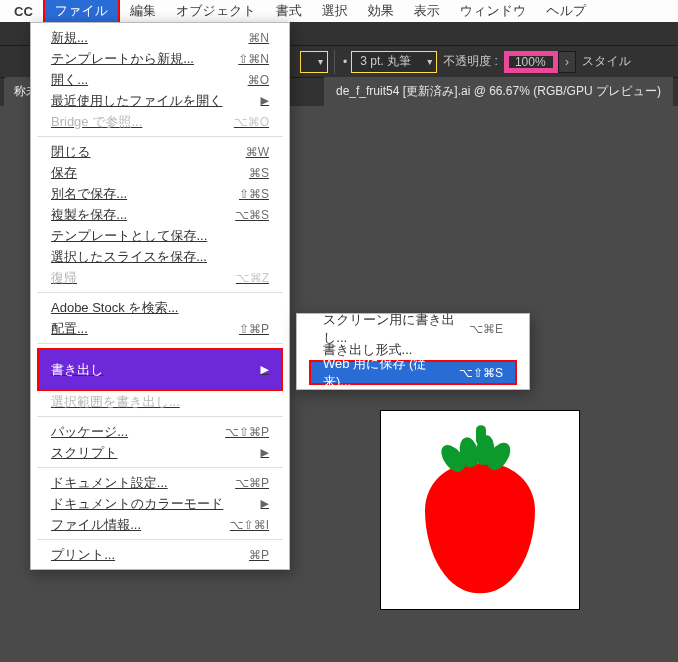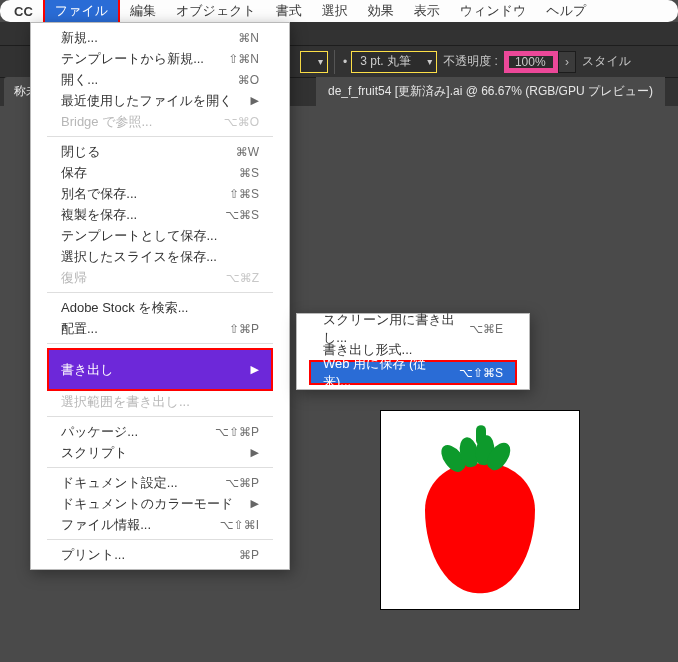--- a/index.html
+++ b/index.html
@@ -1,39 +1,39 @@
 <!DOCTYPE html>
 <html><head>
 <meta charset="utf-8">
 <style>
   * { margin: 0; padding: 0; box-sizing: border-box; font-family: "Hiragino Kaku Gothic ProN", "メイリオ", sans-serif; }
   body { width: 678px; height: 662px; background: #4a4a4a; overflow: hidden; position: relative; }
 
   
-  .osbar { height: 22px; background: #fdfdfd; display: flex; align-items: center; font-size: 13px; color: #3a3a3a; padding-left: 4px; border-radius: 10px; }
+  .osbar { height: 22px; background: #fdfdfd; display: flex; align-items: center; font-size: 13px; color: #3a3a3a; padding-left: 4px; }
   .osbar .item { padding: 2px 10px; border-radius: 2px; }
   .osbar .item.active { background: #2a6cd6; color: #fff; border: 2px solid #ff0000; border-radius: 0; }
 
   
   .approw1 { height: 24px; background: #323232; border-bottom: 1px solid #1d1d1d; }
   .approw2 { height: 32px; background: #323232; border-bottom: 1px solid #1d1d1d; display:flex; align-items:center; color:#c9c9c9; font-size:12px; }
   .approw2 .gap { width: 300px;}
   .approw2 .sep { width:1px; height:24px; background:#555; margin:0 6px;}
   .approw2 .dd { background:#2c2c2c; border:1px solid #fde047; height:22px; padding:0 18px 0 8px; display:flex; align-items:center; position:relative; color:#ccc;}
   .approw2 .dd:after { content:"▾"; position:absolute; right:4px; font-size:10px; color:#ccc;}
   .approw2 .lbl { margin:0 6px;}
   .approw2 .num { background:#2c2c2c; border:5px solid #ec4899; height:22px; width:54px; padding:0 6px; display:flex; align-items:center;}
   .approw2 .btn { background:#3b3b3b; border:1px solid #1c1c1c; height:22px; width:18px; display:flex; align-items:center; justify-content:center; color:#bbb;}
 
   .tabbar { height: 28px; background:#323232; display:flex; align-items:flex-end; padding-left:4px; font-size:12px; color:#ddd;}
   .tabbar .left { background:#4a4a4a; color:#eee; padding:6px 10px; border-top-left-radius:3px;}
-  .tabbar .tab { background:#4a4a4a; color:#e6e6e6; padding:6px 12px; margin-left:8px;text-align:right;}
-
-  
-  .menu { position:absolute; top:22px; left:30px; width:260px; background:#fff; border:1px solid #b9b9b9; box-shadow:2px 4px 14px rgba(0,0,0,.35); font-size:13px; color:#333; padding:4px 16px; z-index:10;}
+  .tabbar .tab { background:#4a4a4a; color:#e6e6e6; padding:6px 12px; margin-left:16px;text-align:right;}
+
+  
+  .menu { position:absolute; top:22px; left:30px; width:260px; background:#fff; border:1px solid #b9b9b9; box-shadow:2px 4px 14px rgba(0,0,0,.35); font-size:13px; color:#333; padding:4px 6px; z-index:10;text-decoration:underline;}
   .menu .row { display:flex; align-items:center; height:21px; padding:0 14px;}
   .menu .row.disabled { color:#b7b7b7;}
   .menu .row .lbl { flex:1;}
   .menu .row .sc { color:#6f6f6f; font-size:12px;}
   .menu .row.disabled .sc { color:#c8c8c8;}
   .menu hr { border:none; border-top:1px solid #dedede; margin:4px 0;}
   .menu .row.hi { background:#6d28d9; color:#fff; border:2px solid #ff0000; height:43px; padding:0 12px;}
   .menu .row .arrow { color:#666; font-size:11px; margin-left:6px;}
   .menu .row.hi .arrow { color:#fff;}
 

